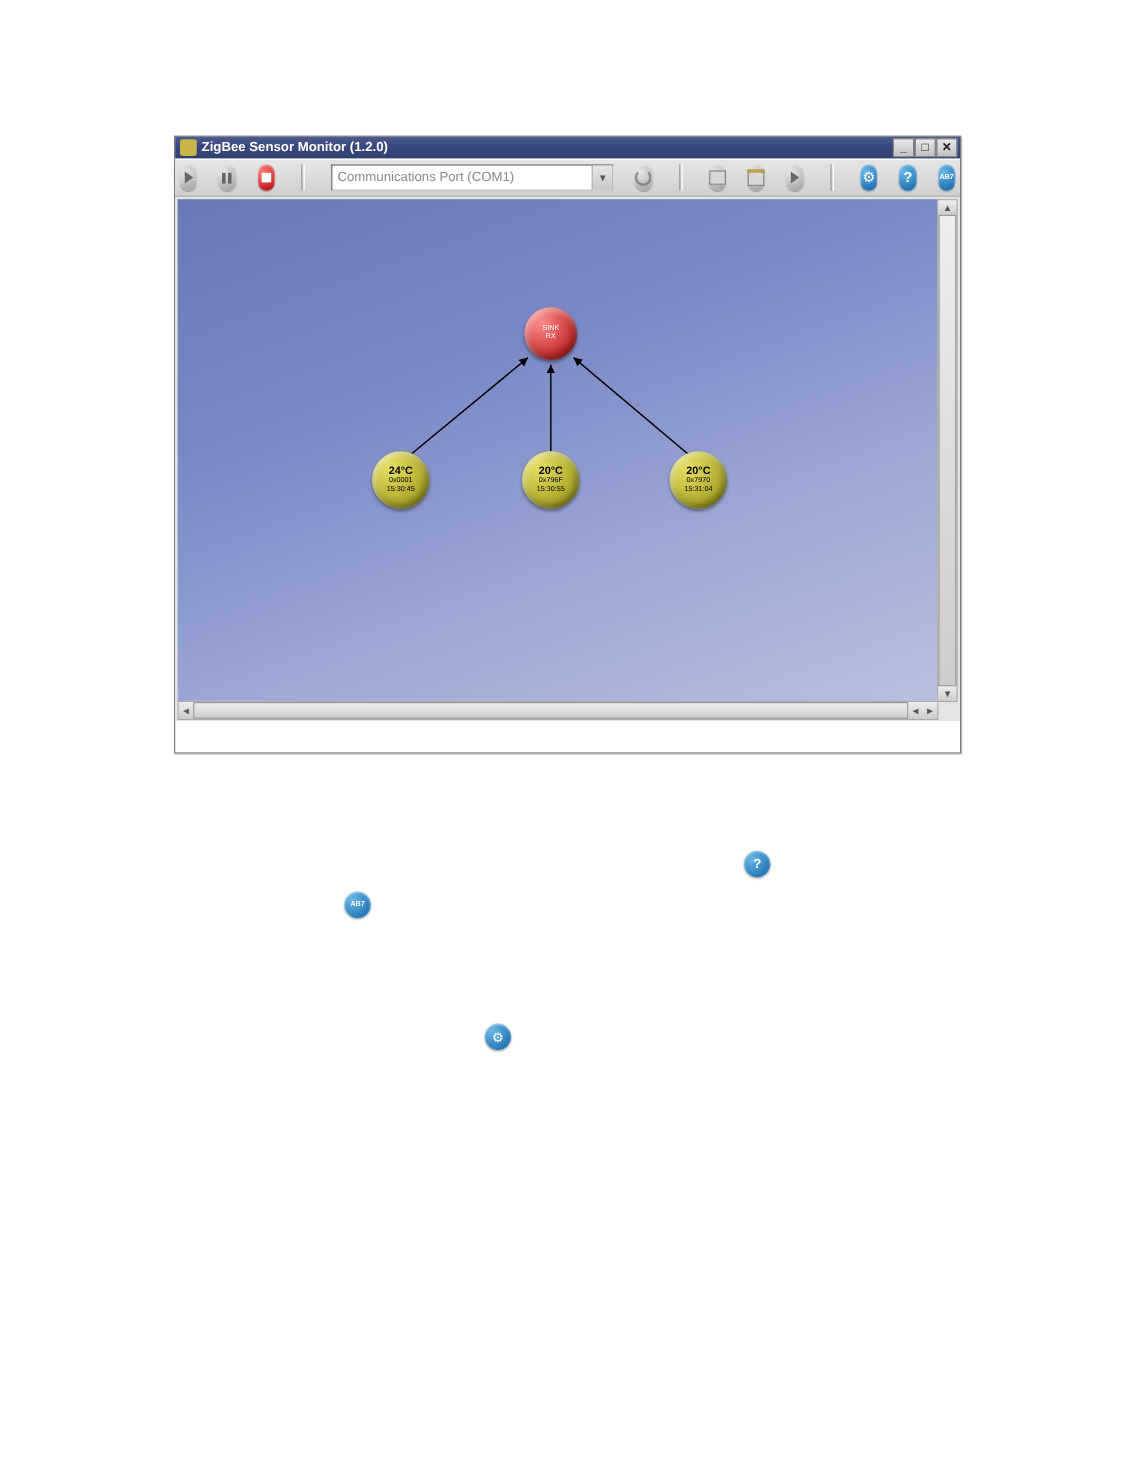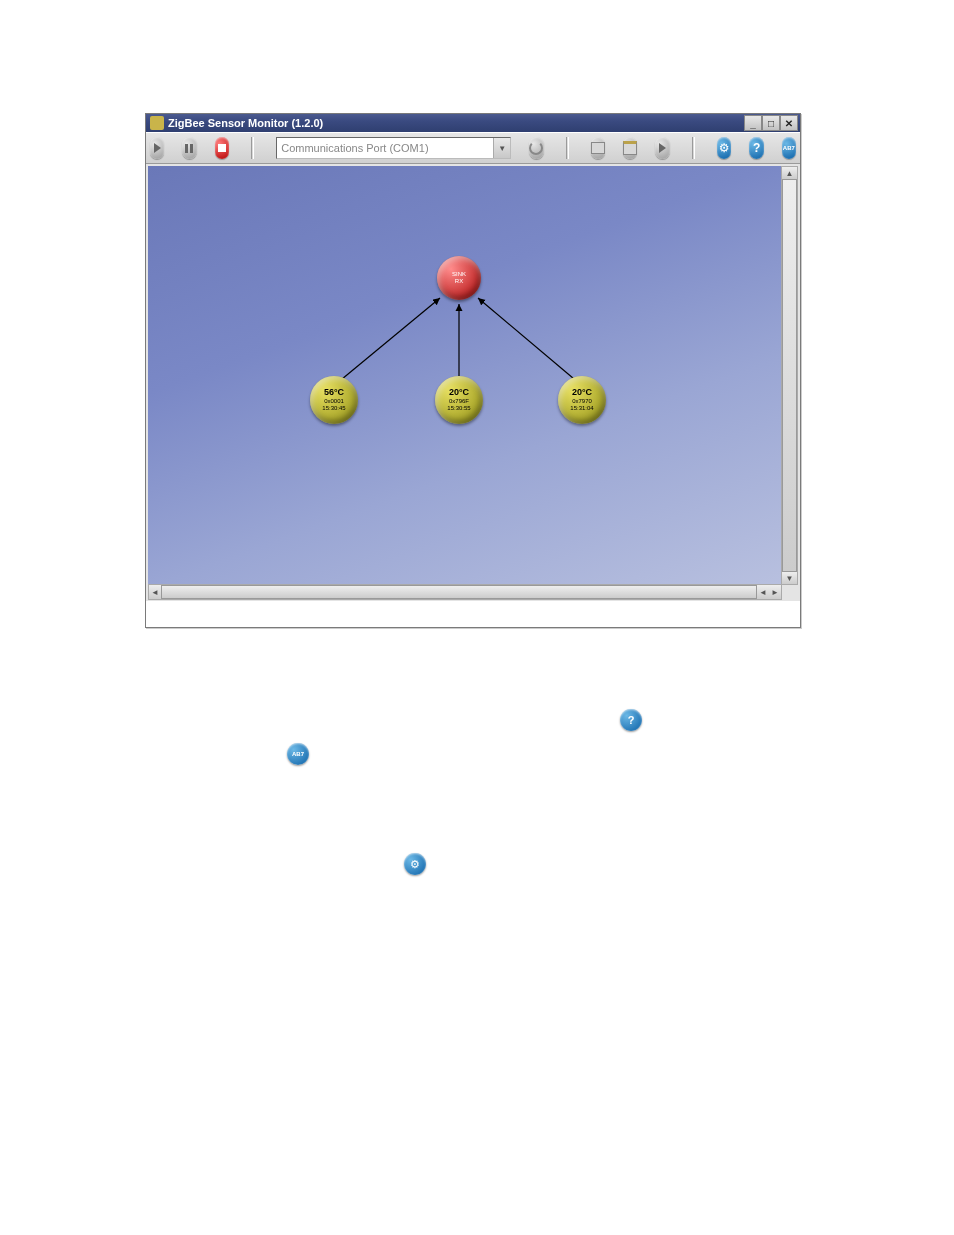--- a/index.html
+++ b/index.html
@@ -118,21 +118,21 @@
             </defs>
           <line x1="188" y1="218" x2="292" y2="132" stroke="#000" stroke-width="1.2" marker-end="url(#ah)"></line>
           <line x1="311" y1="210" x2="311" y2="138" stroke="#000" stroke-width="1.2" marker-end="url(#ah)"></line>
           <line x1="432" y1="218" x2="330" y2="132" stroke="#000" stroke-width="1.2" marker-end="url(#ah)"></line>
         </svg>
         <div class="node sink" style="left:289px;top:90px">
           <div>SINK</div>
           <div>RX</div>
         </div>
         <div class="node sensor" style="left:162px;top:210px">
-          <div class="temp">56°C</div>
+          <div class="temp">24°C</div>
           <div>0x0001</div>
           <div>15:30:45</div>
         </div>
         <div class="node sensor" style="left:287px;top:210px">
           <div class="temp">20°C</div>
           <div>0x796F</div>
           <div>15:30:55</div>
         </div>
         <div class="node sensor" style="left:410px;top:210px">
           <div class="temp">20°C</div>

